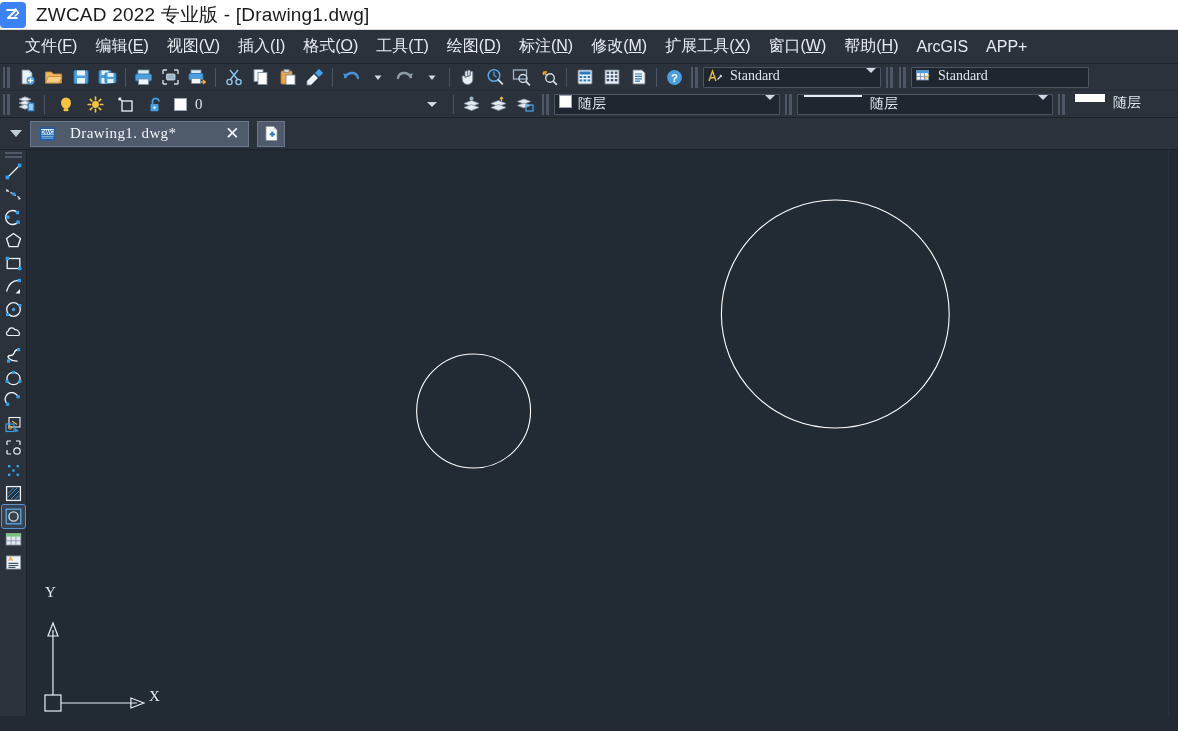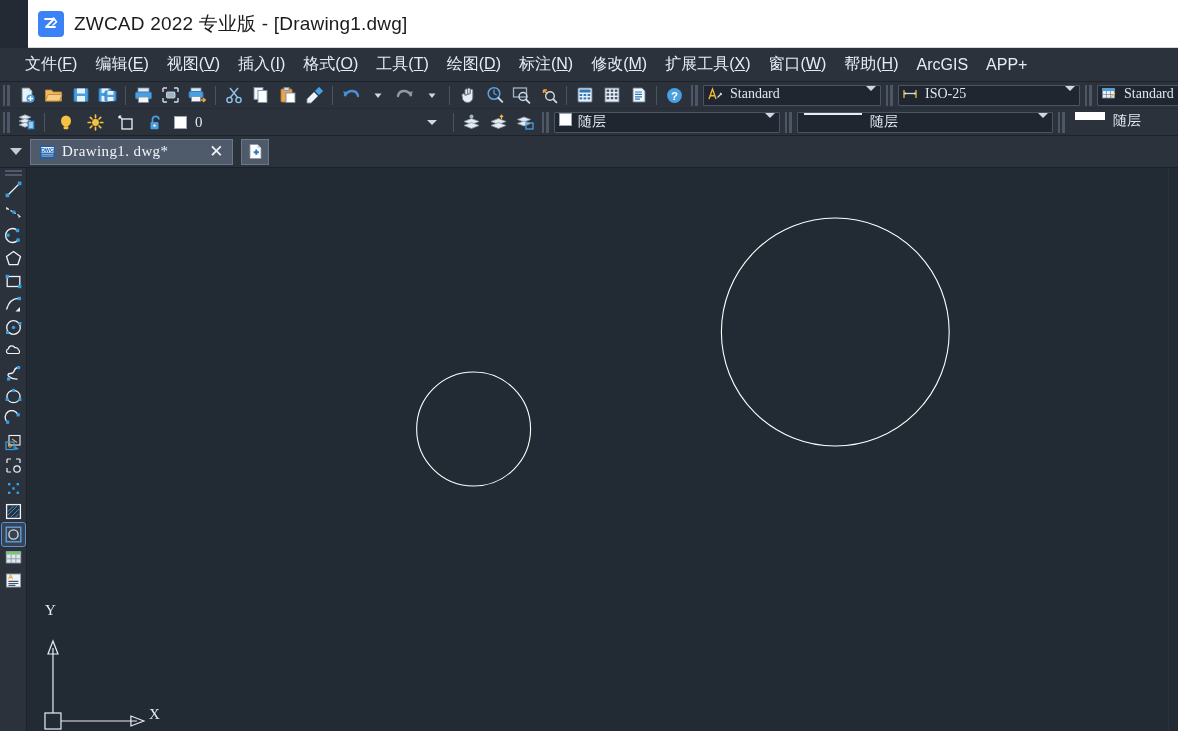--- a/index.html
+++ b/index.html
@@ -6,24 +6,23 @@
   body{
     width:1178px;height:731px;overflow:hidden;
     background:#232a33;
     font-family:"Liberation Sans", sans-serif;
     -webkit-font-smoothing:antialiased;
   }
   .app{position:relative;width:1178px;height:731px;}
 
   
   .titlebar{
-    height:48px;background:#ffffff;display:flex;align-items:center;
-    padding-left:10px;box-sizing:border-box;
+    height:30px;background:#ffffff;display:flex;align-items:center;
+    box-sizing:border-box;
     border-bottom:1px solid #d8d8d8;
-    margin-left:28px;
   }
   .app-icon{
     width:26px;height:26px;border-radius:4px;
     background:#3b82f6;position:relative;flex:0 0 auto;margin-right:10px;
     display:flex;align-items:center;justify-content:center;
   }
   .app-icon svg{display:block;}
   .title-text{
     font-size:19px;color:#1b1b1b;letter-spacing:.2px;white-space:nowrap;
   }
@@ -88,21 +87,21 @@
   .tabbar{
     height:32px;background:#2c323b;display:flex;align-items:center;
     padding-left:6px;box-sizing:border-box;border-bottom:1px solid #1b212a;
   }
   .tab-drop{
     width:20px;height:26px;display:flex;align-items:center;justify-content:center;flex:0 0 auto;
   }
   .tab-drop i{width:0;height:0;border-left:6px solid transparent;border-right:6px solid transparent;border-top:7px solid #c3ccd8;}
   .doc-tab{
     height:26px;background:#4f5a6b;border:1px solid #6a768a;display:flex;align-items:center;
-    padding:0 6px 0 7px;margin-left:4px;box-sizing:border-box;flex:0 0 auto;
+    padding:0 6px 0 7px;margin-left:4px;box-sizing:border-box;flex:0 0 auto;gap:8px;
   }
   .doc-tab .dt-ico{width:20px;display:flex;align-items:center;justify-content:center;}
   .doc-tab .dt-name{
     color:#f2f5f9;font-size:15px;font-family:"Liberation Serif",serif;
     padding:0 38px 0 4px;white-space:nowrap;letter-spacing:.4px;
   }
   .doc-tab .dt-close{
     width:20px;height:20px;display:flex;align-items:center;justify-content:center;
     color:#eef2f7;font-size:17px;line-height:1;cursor:default;
   }
@@ -372,33 +371,20 @@
           </svg>
       </div>
       <div class="cb-txt">Standard</div>
       <div class="cb-arrow">
           <i></i>
         </div>
     </div>
 
     <div class="grip"></div>
 
-    <div class="combo" style="width:182px">
-      <div class="cb-ico">
-        <svg width="16" height="15" viewBox="0 0 16 15">
-            <path d="M2 4v8M14 4v8" stroke="#f0b93c" stroke-width="1.3"></path>
-            <path d="M2 7.5h12" stroke="#cfd9e4" stroke-width="1.3"></path>
-            <path d="M3.6 6l-2 1.5 2 1.5zM12.4 6l2 1.5-2 1.5z" fill="#cfd9e4"></path>
-          </svg>
-      </div>
-      <div class="cb-txt">ISO-25</div>
-      <div class="cb-arrow">
-          <i></i>
-        </div>
-    </div>
 
     <div class="grip"></div>
 
     <div class="combo" style="width:178px">
       <div class="cb-ico">
         <svg width="16" height="15" viewBox="0 0 16 15">
             <rect x="1.5" y="2.5" width="12" height="9.5" fill="#eaf1f8" stroke="#7c8ea0" stroke-width=".8"></rect>
             <rect x="1.5" y="2.5" width="12" height="2.6" fill="#4a9fe0"></rect>
             <path d="M5.5 5.1v6.9M9.5 5.1v6.9M1.5 8.5h12" stroke="#7c8ea0" stroke-width=".8"></path>
             <path d="M10 11l4-4" stroke="#f0b93c" stroke-width="1.2"></path>

